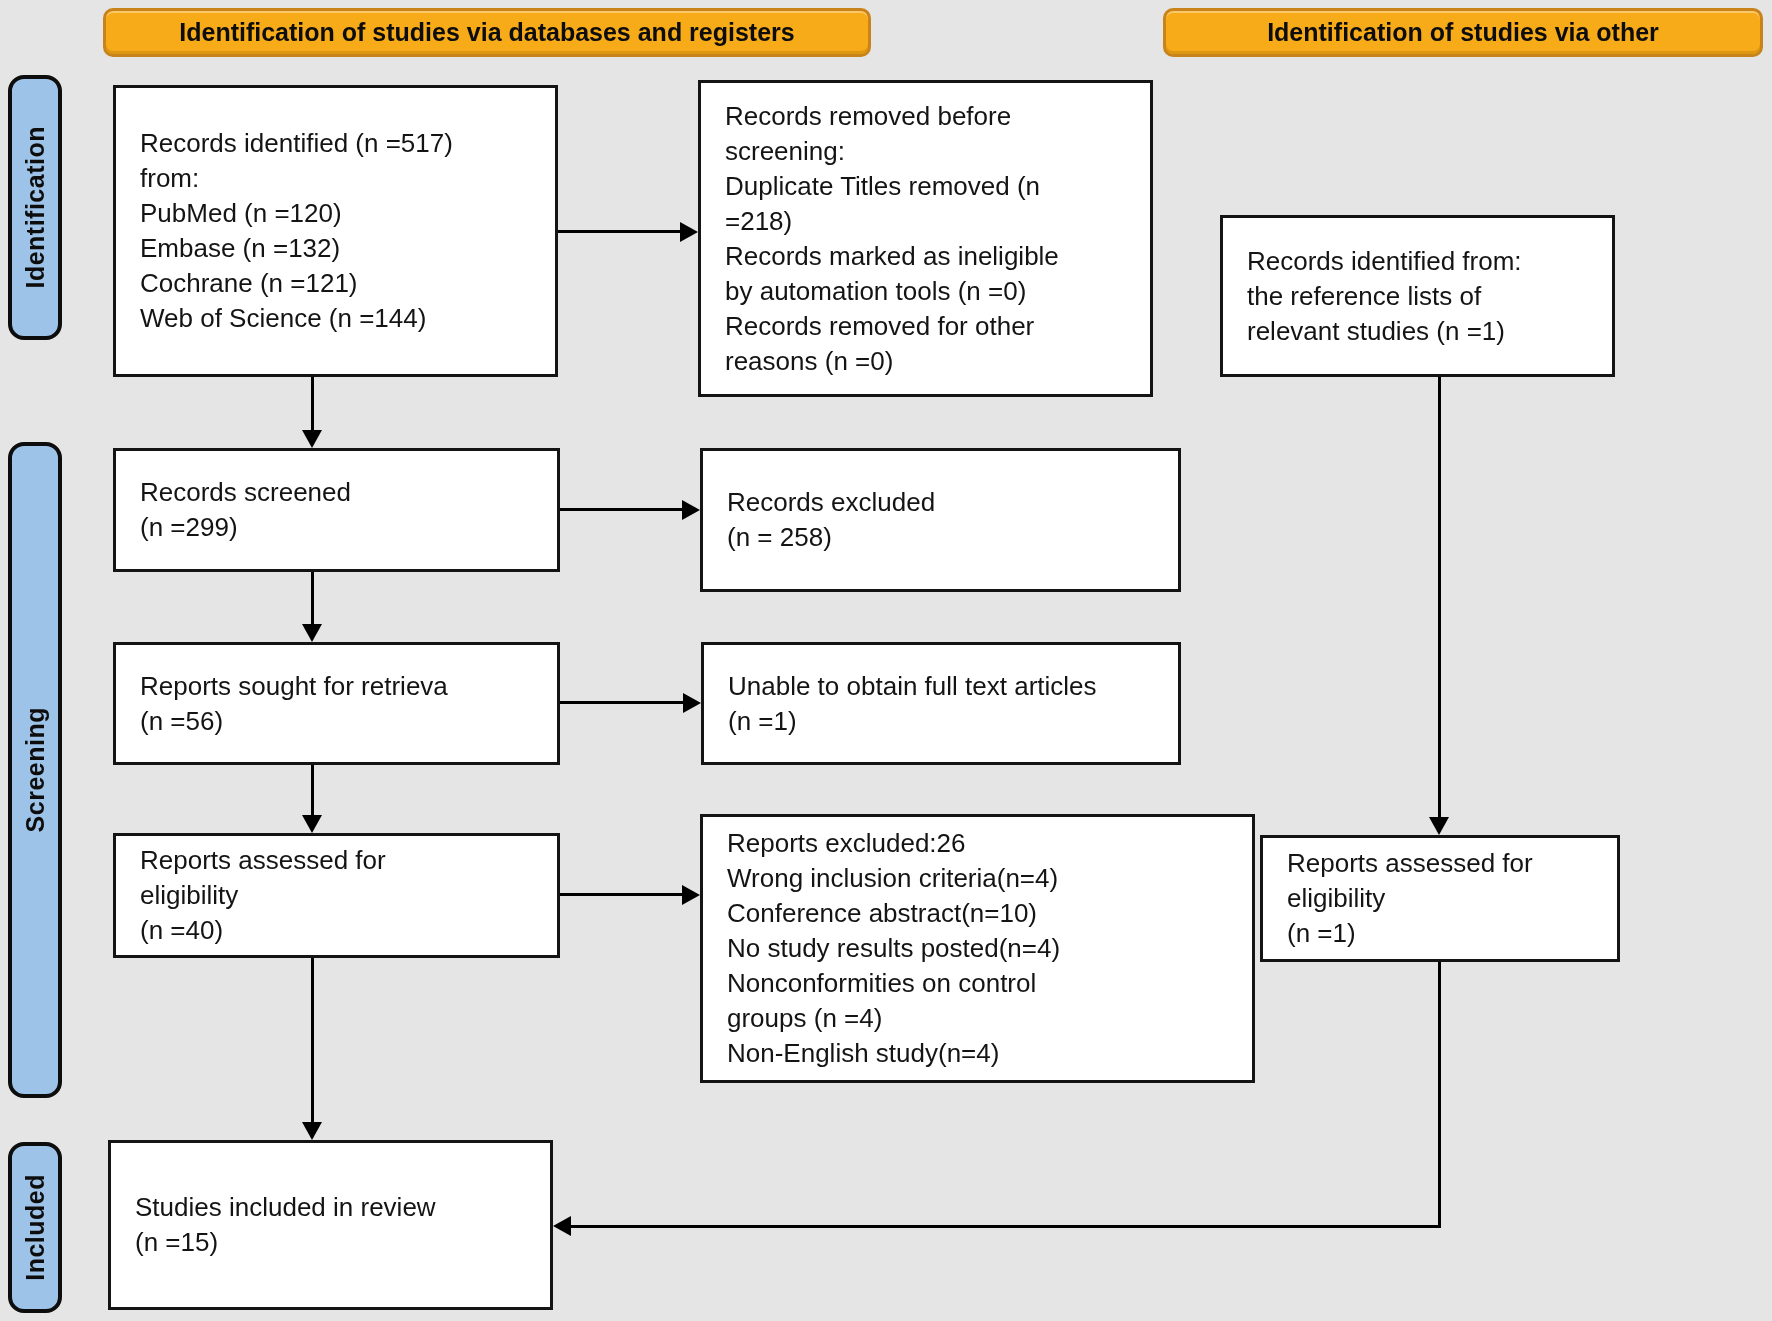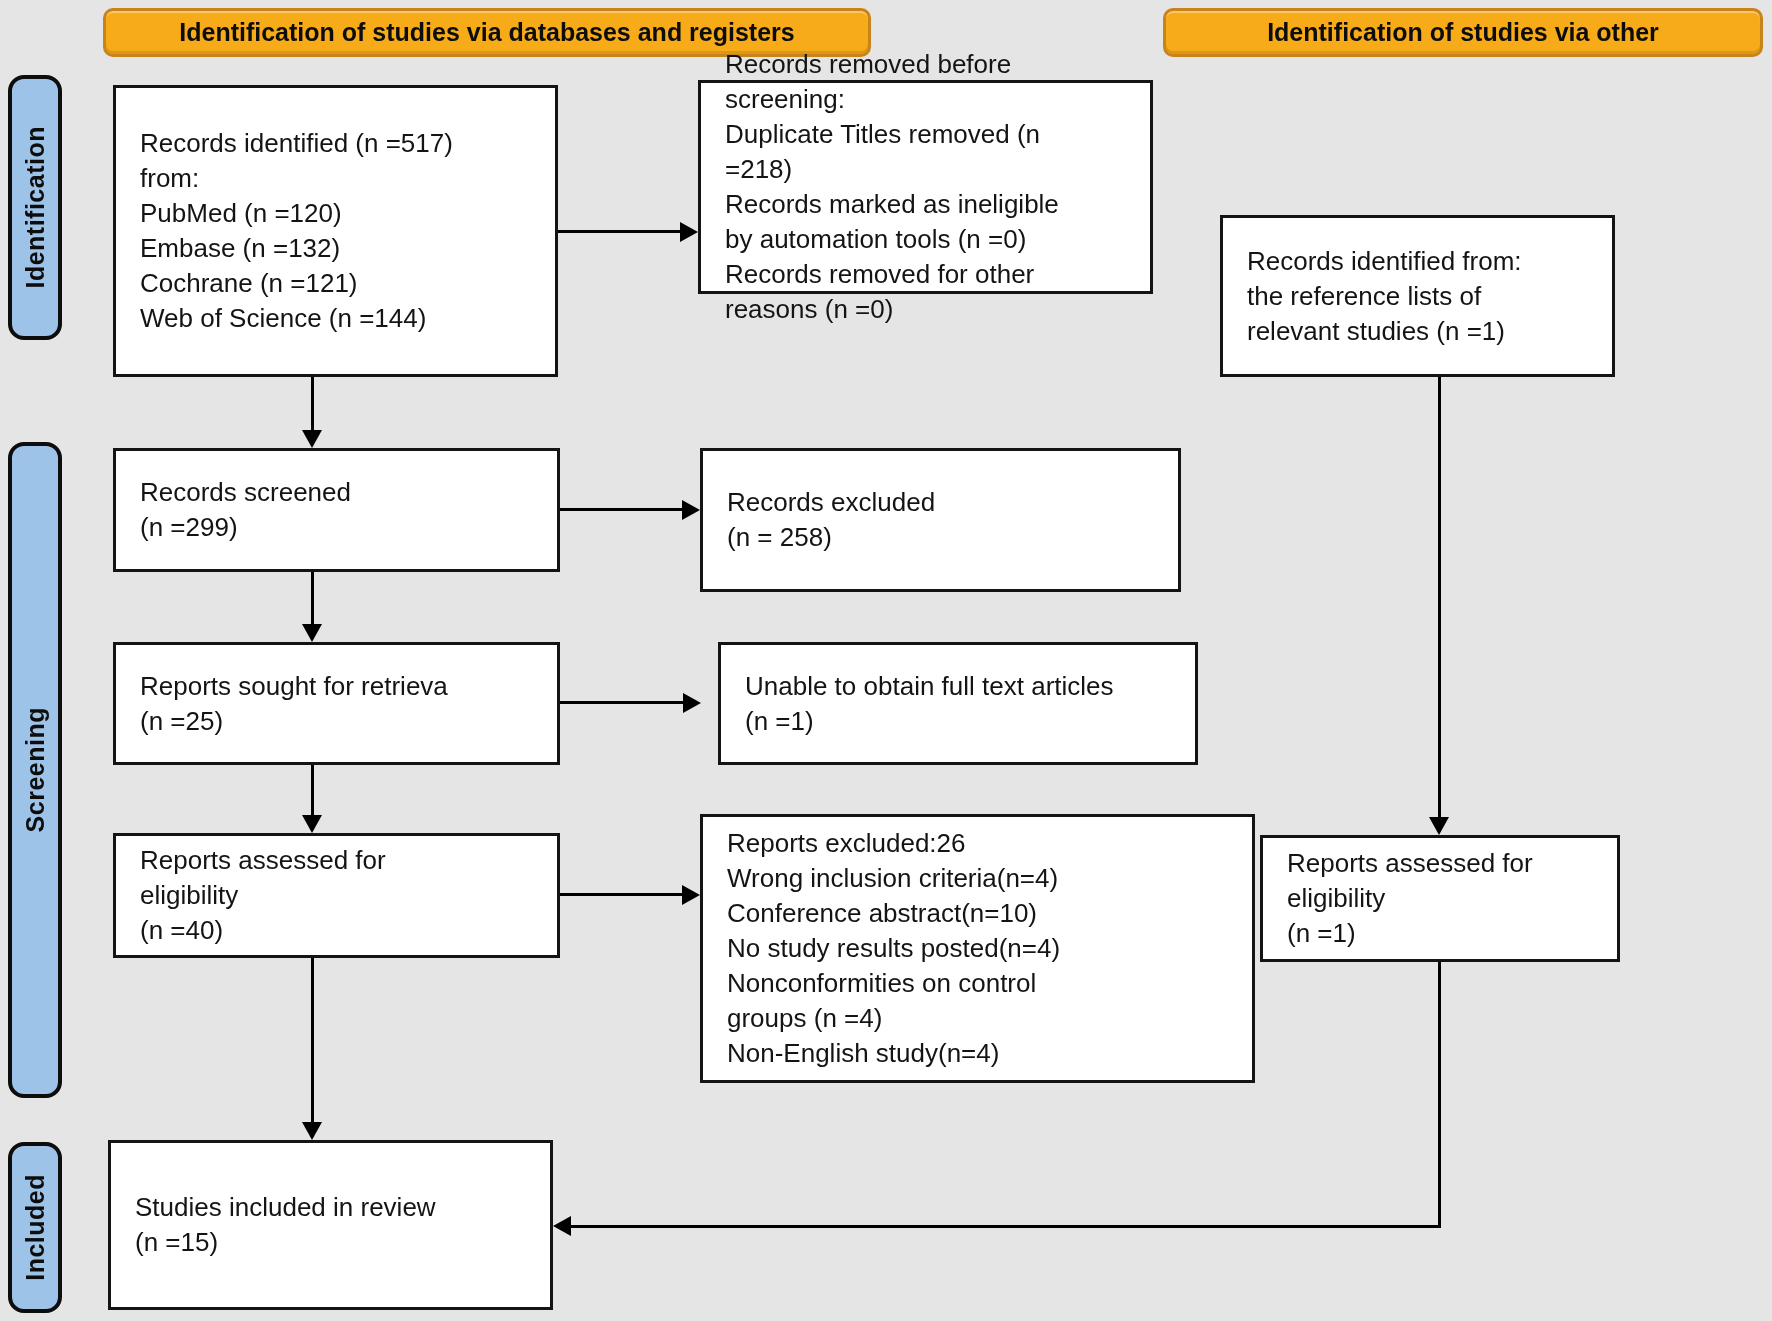--- a/index.html
+++ b/index.html
@@ -95,21 +95,21 @@
 
   <div class="box" style="left:113px; top:85px; width:445px; height:292px;">
     <div class="box-text">Records identified (n =517)
 from:
 PubMed (n =120)
 Embase (n =132)
 Cochrane (n =121)
 Web of Science (n =144)</div>
   </div>
 
-  <div class="box" style="left:698px; top:80px; width:455px; height:214px;">
+  <div class="box" style="left:698px; top:80px; width:455px; height:317px;">
     <div class="box-text">Records removed before
 screening:
 Duplicate Titles removed (n
 =218)
 Records marked as ineligible
 by automation tools (n =0)
 Records removed for other
 reasons (n =0)</div>
   </div>
 
@@ -124,24 +124,24 @@
 (n =299)</div>
   </div>
 
   <div class="box" style="left:700px; top:448px; width:481px; height:144px;">
     <div class="box-text">Records excluded
 (n = 258)</div>
   </div>
 
   <div class="box" style="left:113px; top:642px; width:447px; height:123px;">
     <div class="box-text">Reports sought for retrieva
-(n =25)</div>
-  </div>
-
-  <div class="box" style="left:701px; top:642px; width:480px; height:123px;margin-left:17px;">
+(n =56)</div>
+  </div>
+
+  <div class="box" style="left:701px; top:642px; width:480px; height:123px;">
     <div class="box-text">Unable to obtain full text articles
 (n =1)</div>
   </div>
 
   <div class="box" style="left:113px; top:833px; width:447px; height:125px;">
     <div class="box-text">Reports assessed for
 eligibility
 (n =40)</div>
   </div>
 

